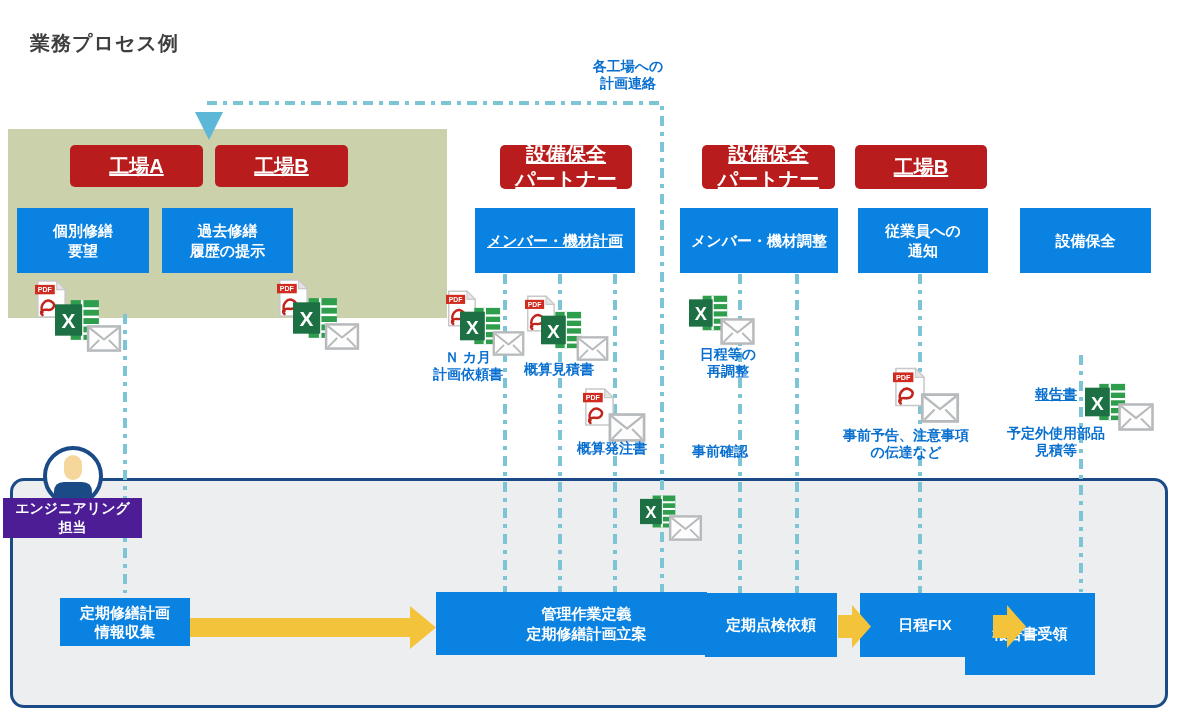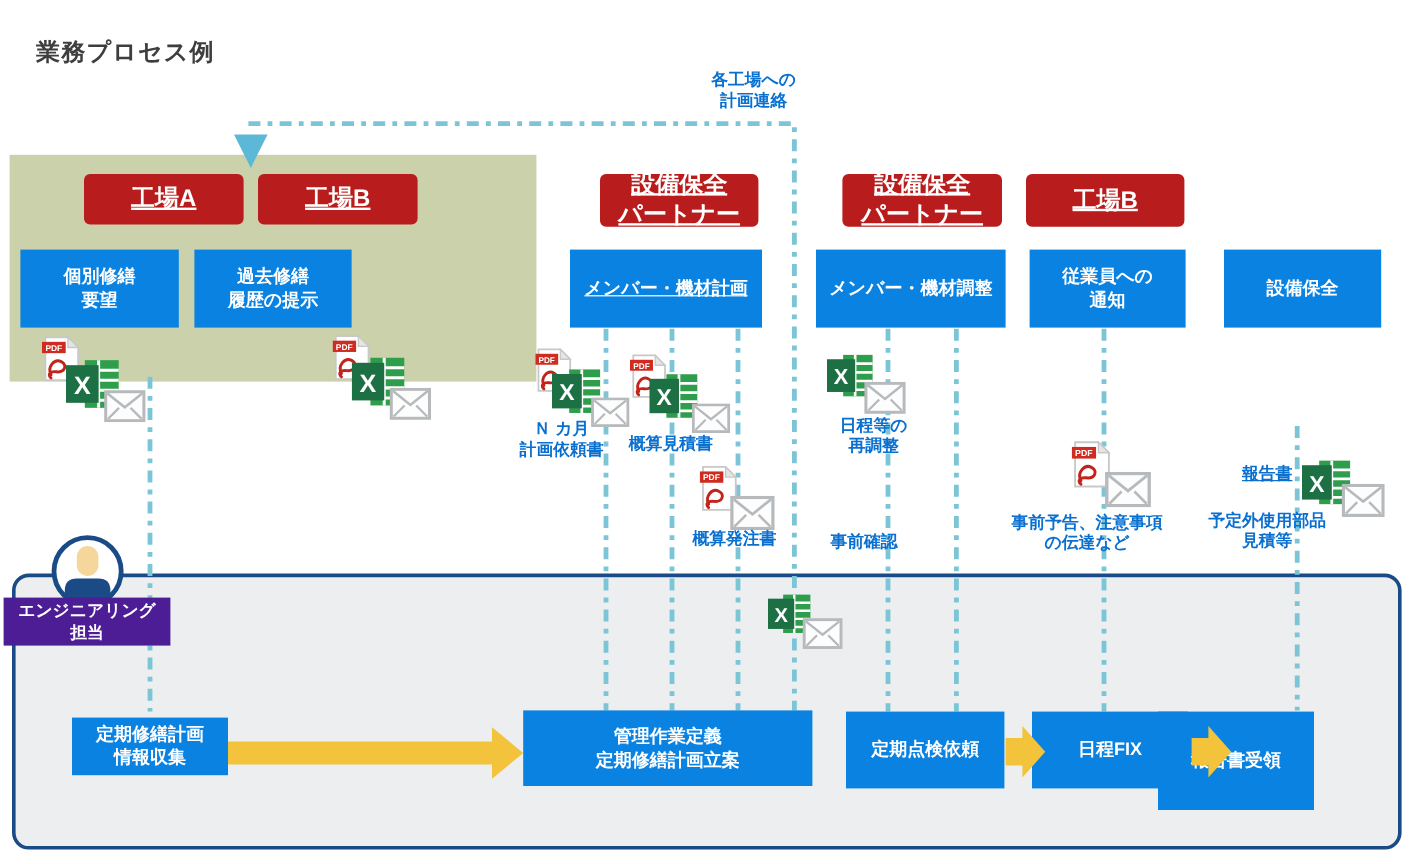--- a/index.html
+++ b/index.html
@@ -194,21 +194,21 @@
 見積等</div>
 
   <svg class="abs" style="left:41px;top:444px;width:64px;height:64px;">
       <use href="#sym-person"></use>
     </svg>
   <div class="abs box navybox" style="left:3px;top:498px;width:139px;height:40px;">エンジニアリング
 担当</div>
 
   <div class="abs box blue" style="left:60px;top:566px;width:130px;height:48px;margin-top:32px;">定期修繕計画
 情報収集</div>
-  <div class="abs box blue" style="left:436px;top:592px;width:241px;height:63px;">管理作業定義
+  <div class="abs box blue" style="left:436px;top:592px;width:241px;height:63px;padding-left:30px;">管理作業定義
 定期修繕計画立案</div>
   <div class="abs box blue" style="left:705px;top:593px;width:132px;height:64px;">定期点検依頼</div>
   <div class="abs box blue" style="left:860px;top:593px;width:130px;height:64px;">日程FIX</div>
   <div class="abs box blue" style="left:965px;top:593px;width:130px;height:82px;">報告書受領</div>
 
   <svg class="abs layer" width="1180" height="720">
     <g fill="#f3c33c">
       <polygon points="190,618 410,618 410,606 436,627.5 410,649 410,637 190,637"></polygon>
       <polygon points="838,615 852,615 852,605 871,626.5 852,648 852,638 838,638"></polygon>
       <polygon points="993,615 1007,615 1007,605 1026,626.5 1007,648 1007,638 993,638"></polygon>

